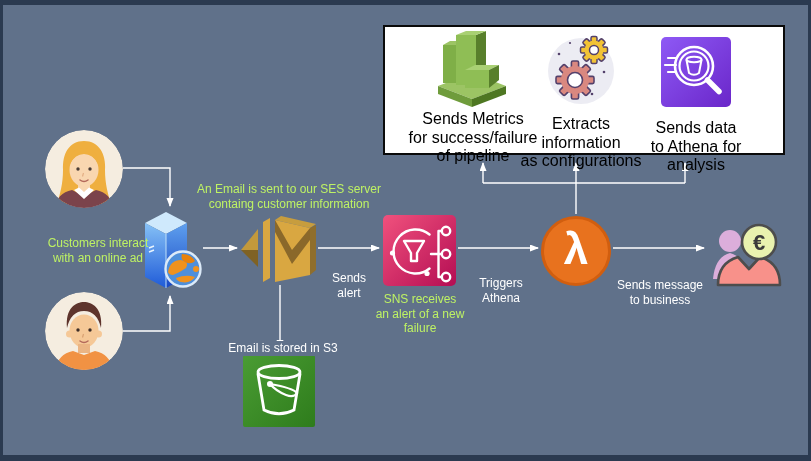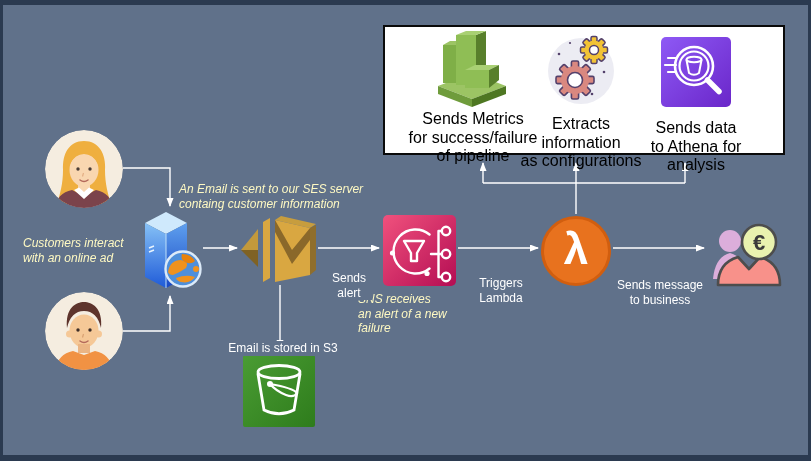--- a/index.html
+++ b/index.html
@@ -2,22 +2,22 @@
 <html><head>
 <meta charset="utf-8">
 <style>
   html,body{margin:0;padding:0;background:#2b3a50;}
   #canvas{
     position:relative;width:811px;height:461px;box-sizing:border-box;
     background:#60718a;border:4px solid #2b3a50;border-width:5px 3px 6px 3px;
     overflow:hidden;font-family:"Liberation Sans",sans-serif;
   }
   .caption{
-    position:absolute;color:#fef9c3;font-size:12px;line-height:1.22;
-    text-align:left;white-space:pre-line;z-index:3;font-style:italic;
+    position:absolute;color:#bef264;font-size:12px;line-height:1.22;
+    text-align:center;white-space:pre-line;z-index:3;
   }
   .edge-label{
     position:absolute;color:#ffffff;font-size:12px;line-height:1.22;
     text-align:center;white-space:pre-line;background:#60718a;z-index:3;padding:0 1px;margin-top:37px;
   }
   #panel{
     position:absolute;left:380px;top:20px;width:402px;height:130px;
     background:#ffffff;border:2px solid #0a0a0a;box-sizing:border-box;z-index:2;
   }
   .panel-item{position:absolute;display:flex;flex-direction:column;align-items:center;}
@@ -263,18 +263,18 @@
 with an online ad</div>
   <div class="caption" style="left:176px;top:177px;width:220px;">An Email is sent to our SES server
 containg customer information</div>
   <div class="caption" style="left:355px;top:287px;width:124px;">SNS receives
 an alert of a new
 failure</div>
 
   <div class="edge-label" style="left:323px;top:229px;width:44px;">Sends
 alert</div>
   <div class="edge-label" style="left:468px;top:234px;width:58px;">Triggers
-Lambda</div>
+Athena</div>
   <div class="edge-label" style="left:612px;top:236px;width:88px;">Sends message
 to business</div>
   <div class="edge-label" style="left:216px;top:299px;width:126px;">Email is stored in S3</div>
 
 </div>
 
 </body></html>

